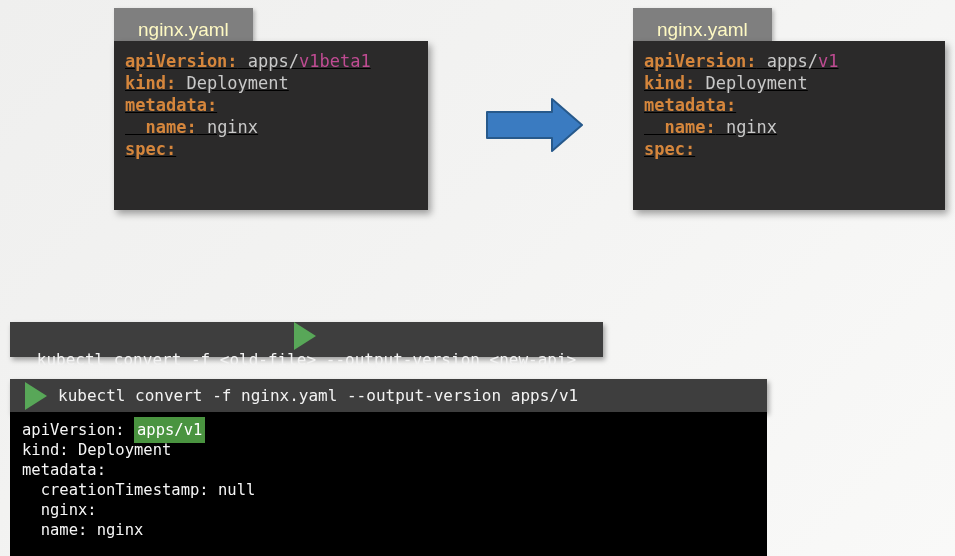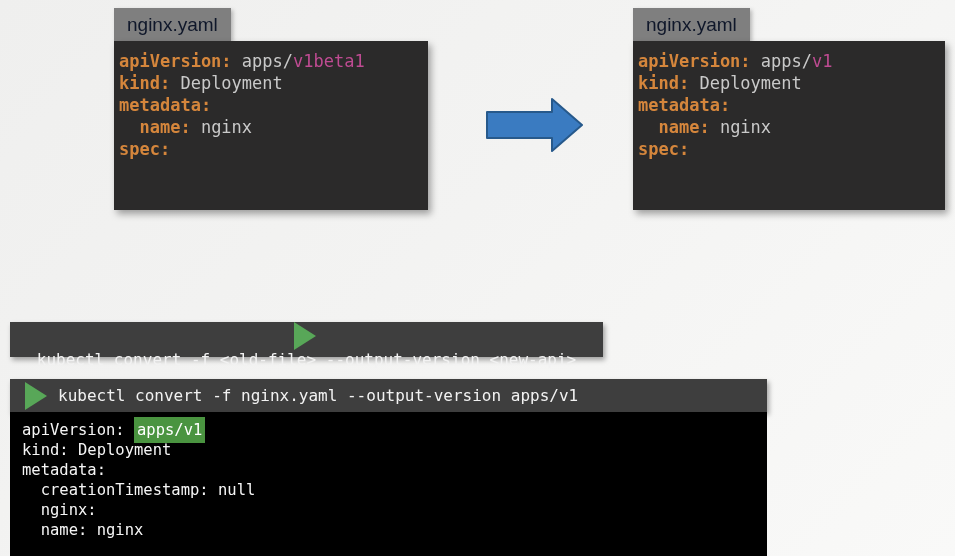--- a/index.html
+++ b/index.html
@@ -3,28 +3,28 @@
 <meta charset="utf-8">
 <style>
   * { margin:0; padding:0; box-sizing:border-box; }
   body { background:#ddd; font-family:"DejaVu Sans Mono", monospace; }
   .stage {
     position:relative; width:955px; height:556px; overflow:hidden;
     background:linear-gradient(135deg,#efefee 0%,#f3f3f2 45%,#f9f9f8 100%);
   }
   
   .file-tab {
-    position:absolute; top:8px; height:33px; background:#7f7f7f; color:#0f172a;
+    position:absolute; top:8px; height:33px; background:#7f7f7f; color:#fef9c3;
     font-family:"Liberation Sans", sans-serif; font-size:19px;
-    display:flex; align-items:center; padding:0 13px;
+    display:flex; align-items:flex-end; padding:0 24px;
     box-shadow:2px 2px 4px rgba(0,0,0,0.25);
   }
   .code-panel {
     position:absolute; top:41px; height:169px; background:#2b2a2a;
-    padding:9px 0 0 5px; box-shadow:3px 4px 7px rgba(0,0,0,0.35);
+    padding:9px 0 0 11px; box-shadow:3px 4px 7px rgba(0,0,0,0.35);text-decoration:underline;
   }
   .tab-left  { left:114px; }
   .panel-left{ left:114px; width:314px; }
   .tab-right { left:633px; }
   .panel-right{ left:633px; width:312px; }
   .code-line { white-space:pre; font-size:17px; line-height:22px; }
   .ykey { color:#d5863c; font-weight:bold; }
   .yval { color:#c9c9c9; }
   .yver { color:#bf4b92; }
   

